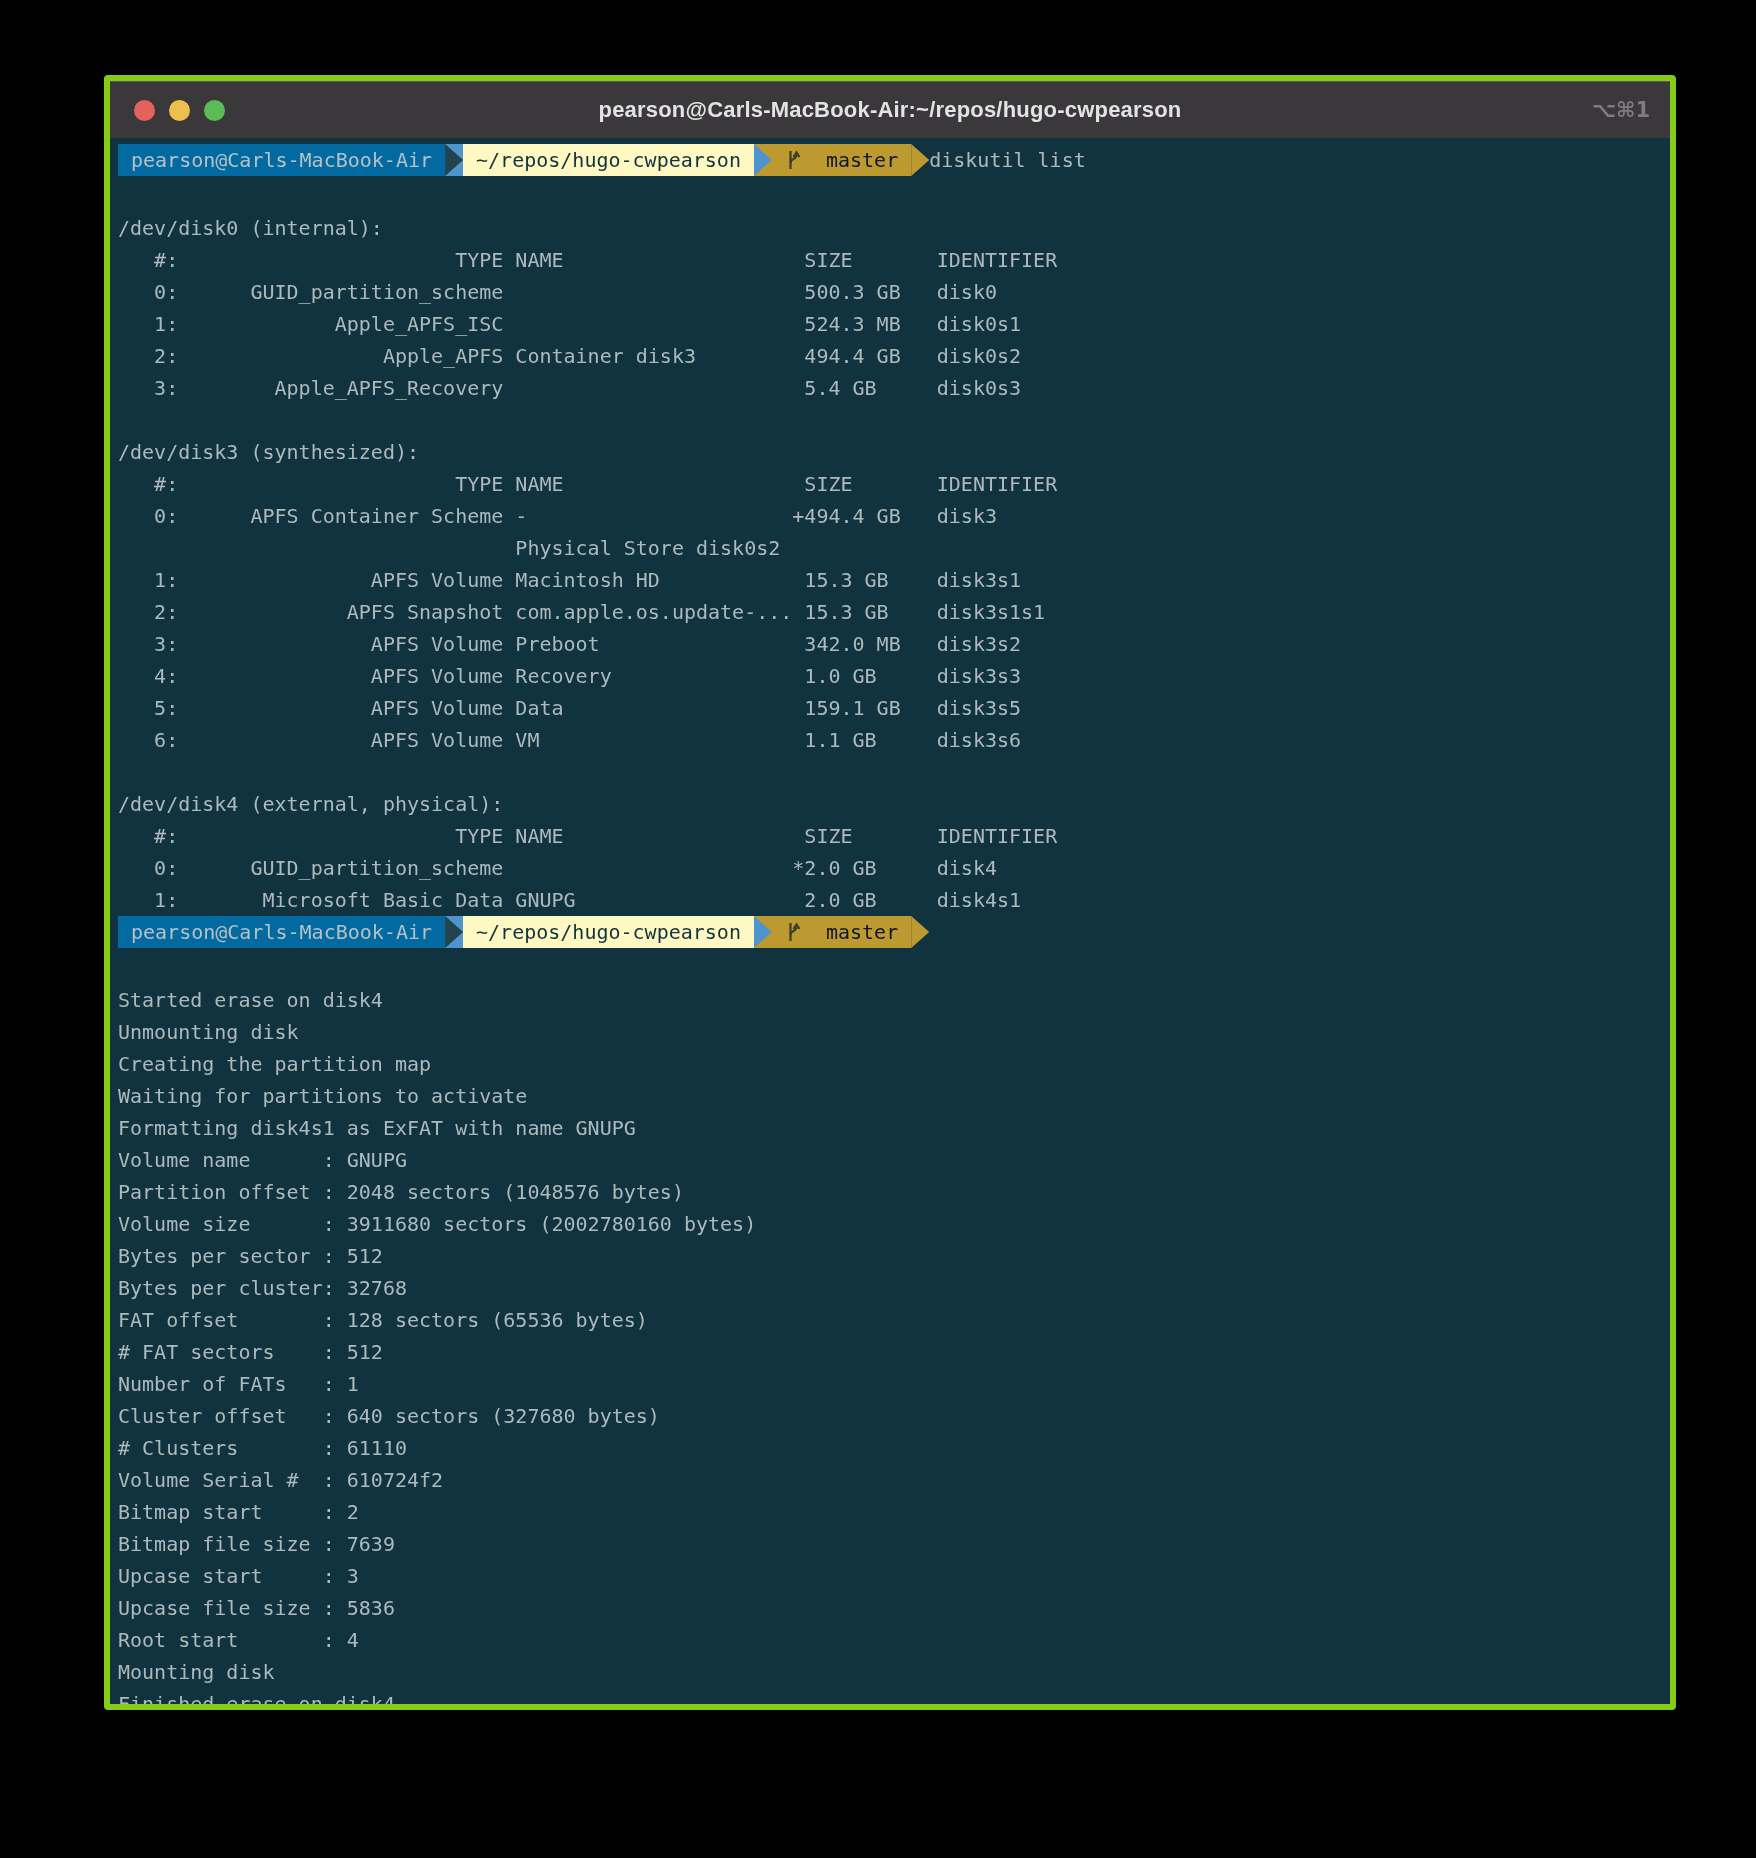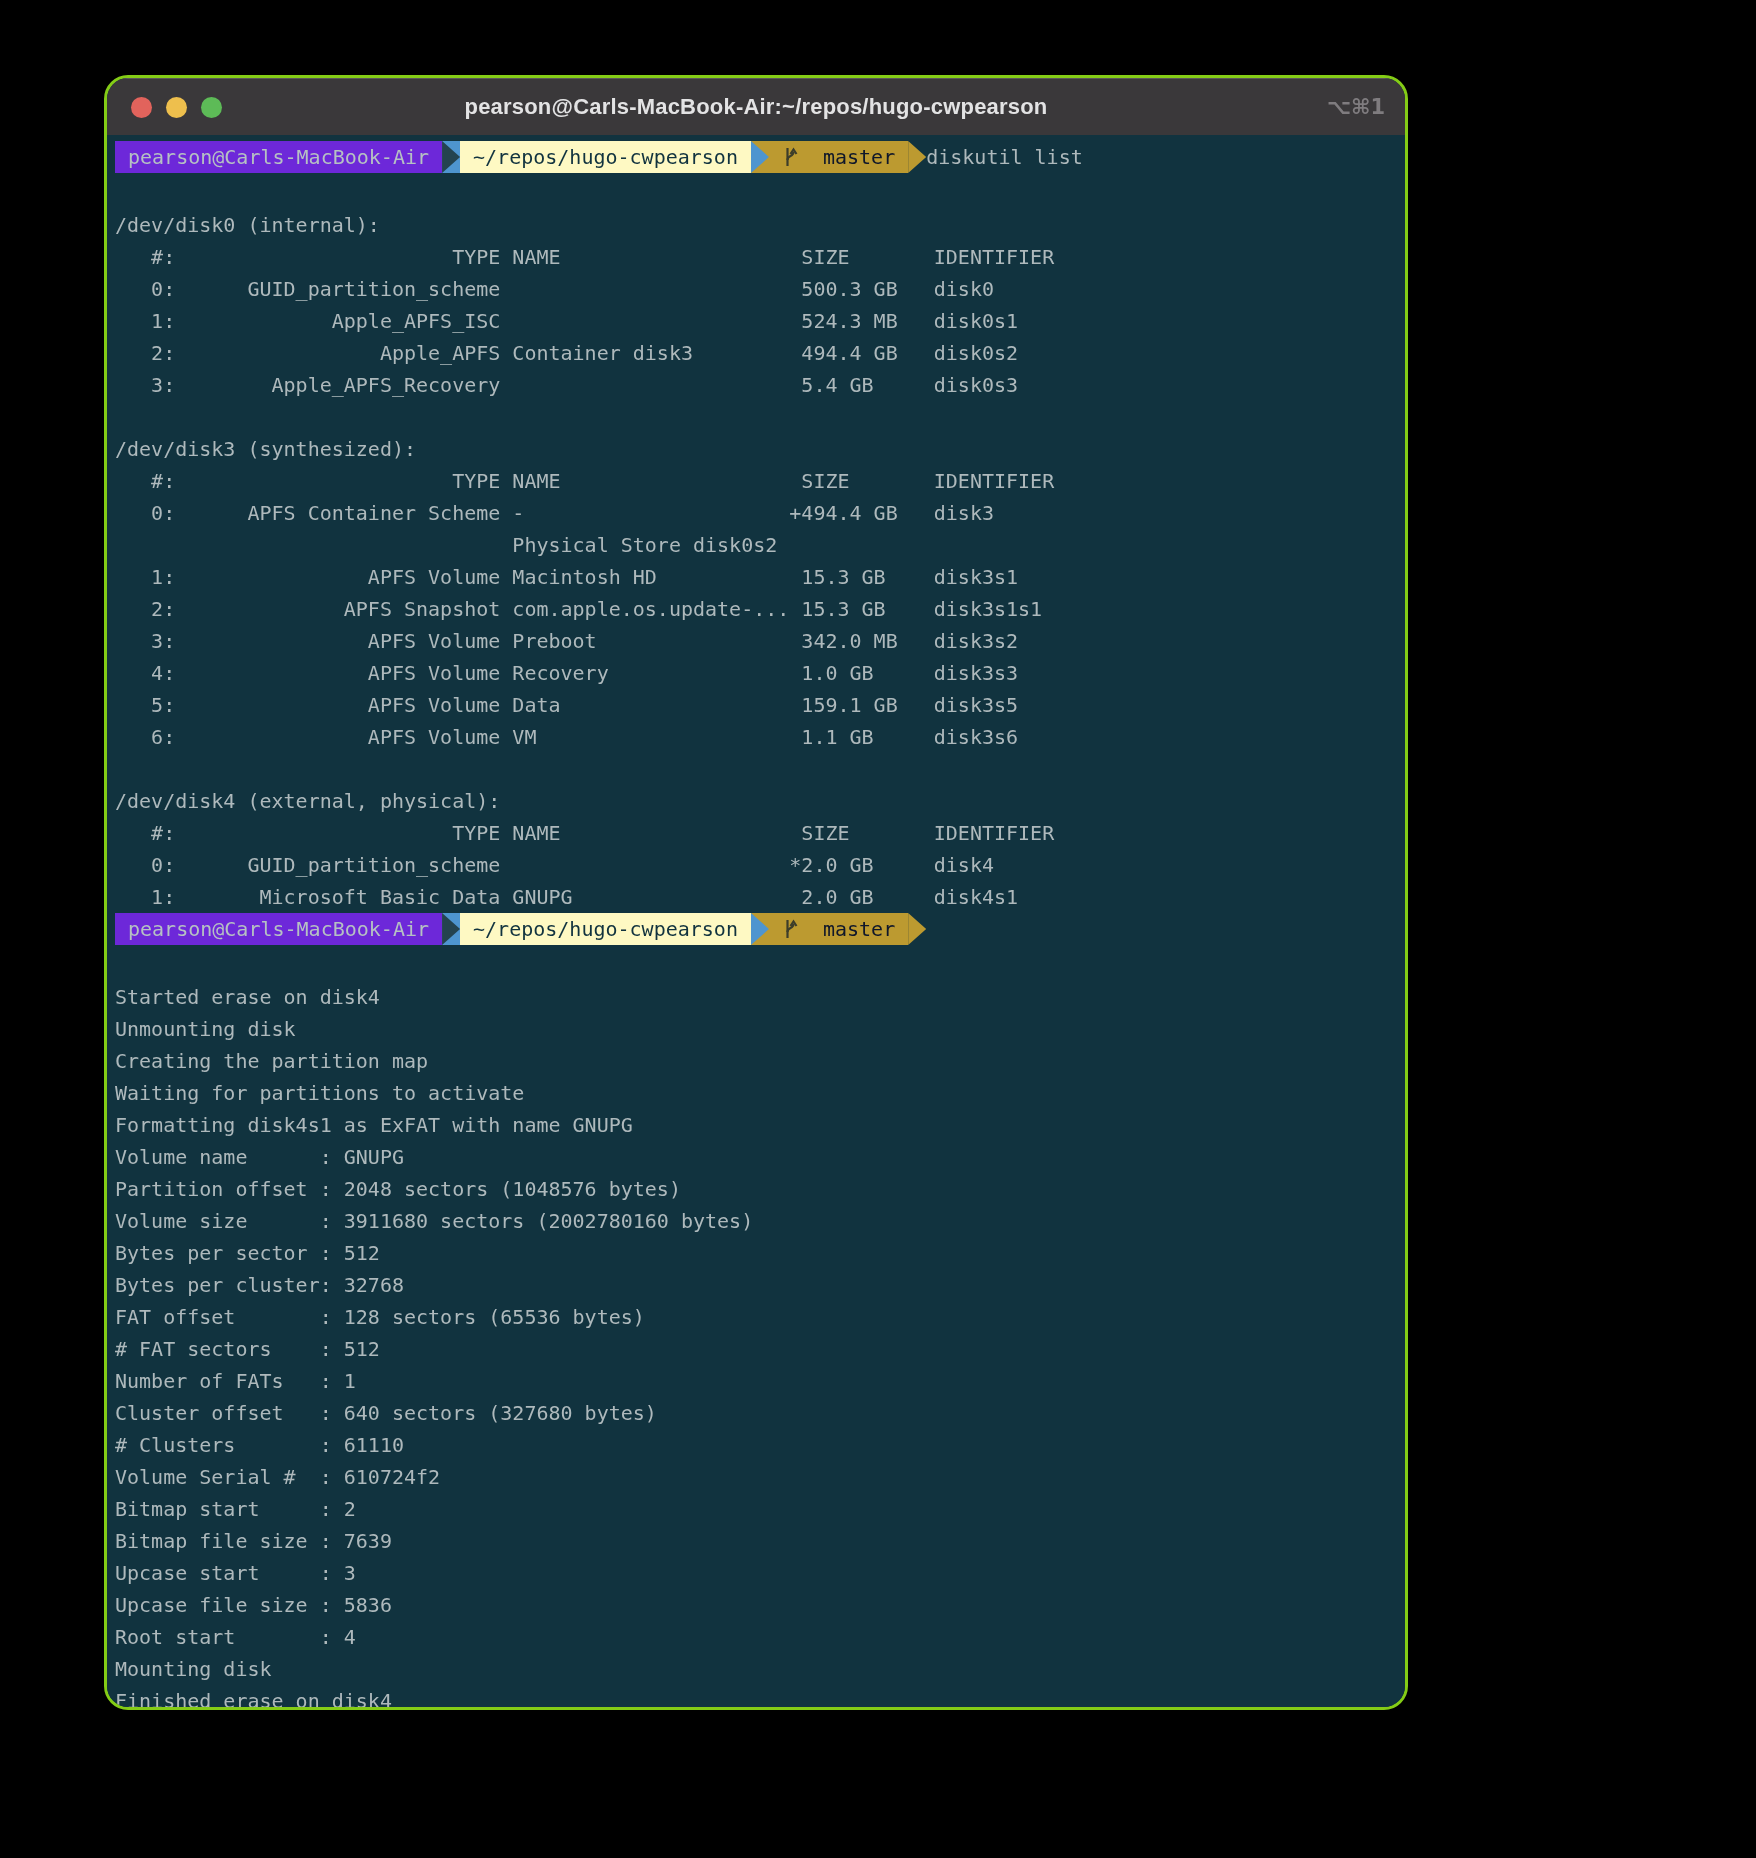--- a/index.html
+++ b/index.html
@@ -1,22 +1,22 @@
 <!DOCTYPE html>
 <html><head>
 <meta charset="utf-8">
 <style>
   * { margin:0; padding:0; box-sizing:border-box; }
   html,body { width:1756px; height:1858px; background:#000; overflow:hidden; }
 
   .window {
     position:absolute; left:104px; top:75px;
-    width:1304px; height:1635px;
-    border-radius:24px; overflow:hidden;
-    border:3px solid #84cc16;
+    width:1572px; height:1635px;
+    border-radius:4px; overflow:hidden;
+    border:6px solid #84cc16;
     background:#11333f;
   }
 
   
   .titlebar {
     position:relative; height:57px;
     background:#3a383a;
     border-top:1px solid #59565a;
     display:flex; align-items:center; justify-content:center;
   }
@@ -48,21 +48,21 @@
   .term pre {
     font:inherit; line-height:32px; color:#aeb9bc; white-space:pre;margin-top:36px;
   }
 
   
   .promptline { display:flex; align-items:stretch; height:32px; }
   .seg {
     display:inline-flex; align-items:center;
     padding:0 13px; height:32px; white-space:pre;
   }
-  .seg-user   { background:#6d28d9; color:#b6c1c3; }
+  .seg-user   { background:#0369a1; color:#b6c1c3; }
   .seg-path   { background:#fef9c3; color:#11333f; }
   .seg-branch { background:#bc9a30; color:#0f172a; gap:24px; }
   .sep { width:18px; height:32px; flex:0 0 18px; position:relative; }
   .sep::before {
     content:""; position:absolute; inset:0;
     clip-path:polygon(0 0, 100% 50%, 0 100%);
   }
   .sep-a { background:#4e95cf; } .sep-a::before { background:#24434f; }
   .sep-b { background:#bc9a30; } .sep-b::before { background:#4e95cf; }
   .sep-c { background:transparent; } .sep-c::before { background:#bc9a30; }

